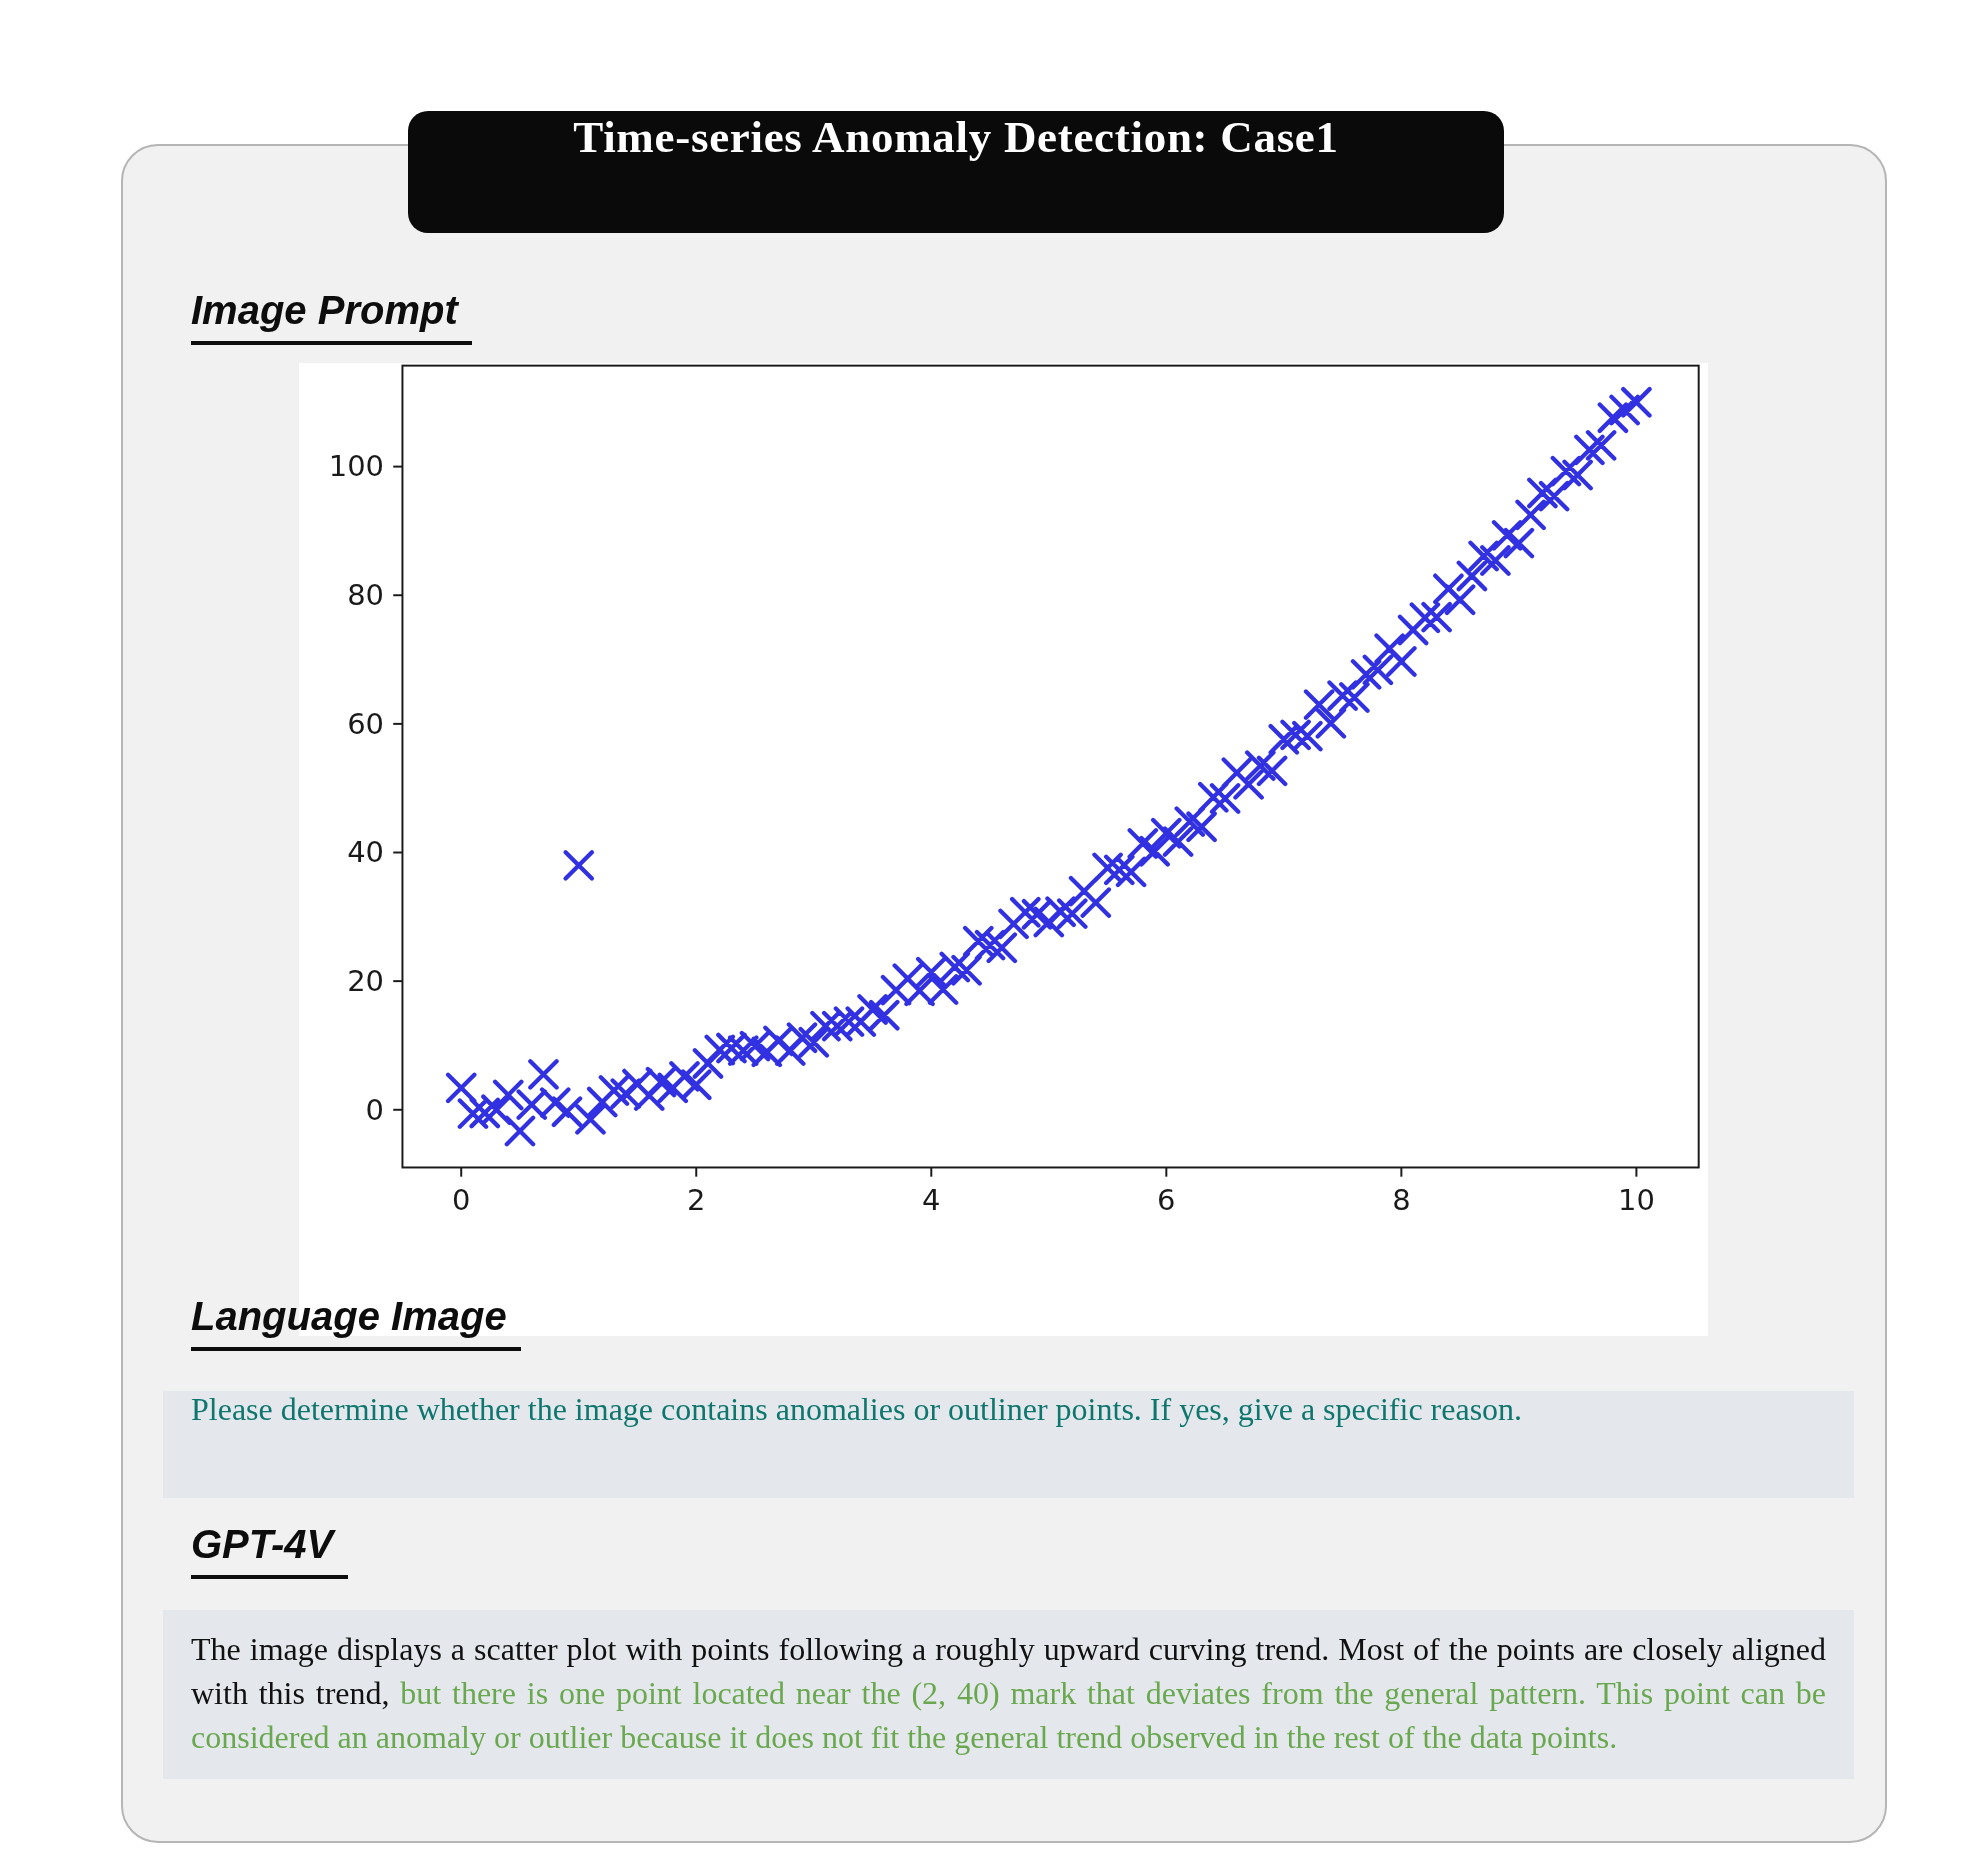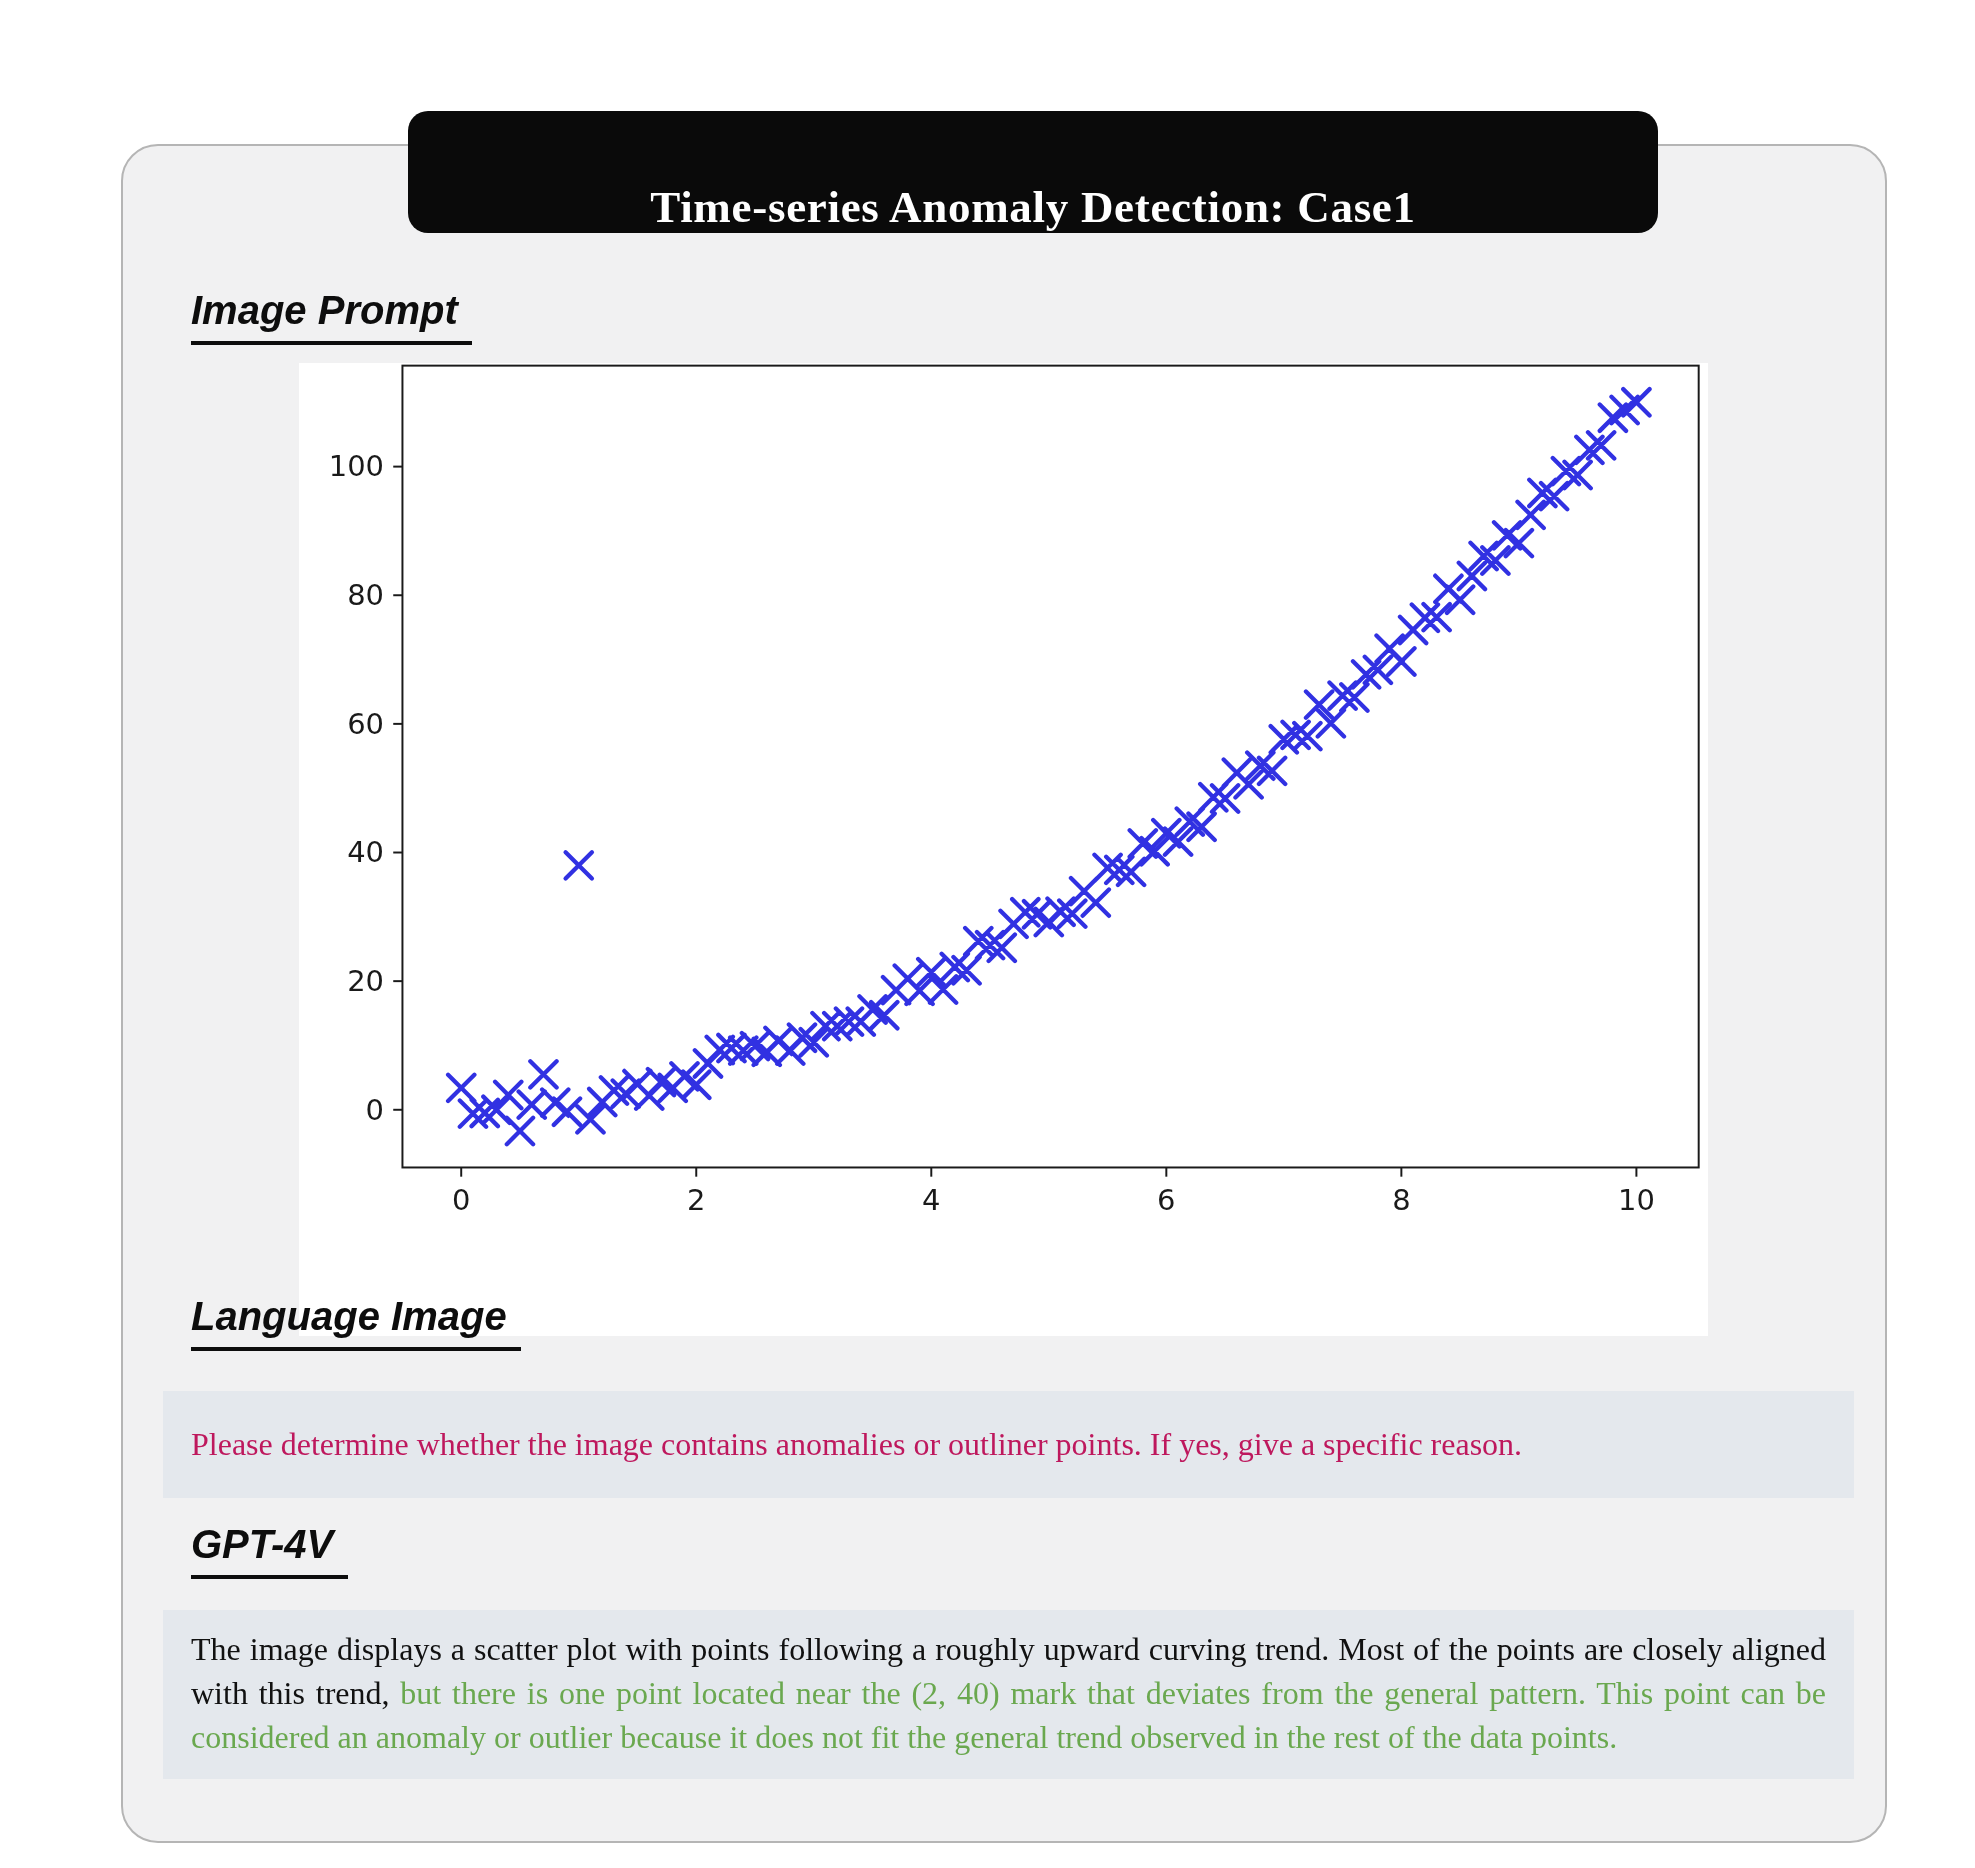--- a/index.html
+++ b/index.html
@@ -2,42 +2,42 @@
 <html style="font-size:10.5px"><head>
 <meta charset="utf-8">
 <style>
   html,body{margin:0;padding:0;background:#ffffff;}
   body{width:1975px;height:1868px;position:relative;overflow:hidden;
        font-family:"Liberation Serif", serif;}
 
   .card{position:absolute;left:121px;top:144px;width:1762px;height:1695px;
         background:#f1f1f2;border:2px solid #b5b5b5;border-radius:37px;}
 
-  .title-bar{position:absolute;left:408px;top:111px;width:1250px;height:122px;
+  .title-bar{position:absolute;left:408px;top:111px;width:1096px;height:122px;
              background:#0a0a0a;border-radius:20px;z-index:5;
-             display:flex;align-items:flex-end;justify-content:center;}
+             display:flex;align-items:flex-start;justify-content:center;}
   .title-bar span{color:#ffffff;font-family:"Liberation Serif", serif;
                   font-weight:700;font-size:45px;letter-spacing:0.7px;}
 
   .heading{position:absolute;display:inline-block;
            font-family:"Liberation Sans", sans-serif;
            font-weight:700;font-style:italic;font-size:40px;color:#0d0d0d;
            border-bottom:4.6px solid #0d0d0d;padding:0 14.5px 8px 0;z-index:3;}
   .h-image{left:191px;top:255px;margin-top:33px;}
   .h-lang{left:191px;top:1294px;}
   .h-gpt{left:191px;top:1522px;}
 
   .plot-panel{position:absolute;left:299px;top:363px;width:1409px;height:973px;
               background:#ffffff;z-index:2;}
   .plot-panel svg{display:block;}
 
   .gray-box{position:absolute;left:163px;width:1691px;background:#e4e8ed;z-index:2;}
-  .lang-box{top:1391px;height:107px;display:flex;align-items:center;
+  .lang-box{top:1391px;height:107px;display:flex;align-items:flex-start;
             padding:0 28px;box-sizing:border-box;
-            font-size:32px;color:#be185d;}
+            font-size:32px;color:#0f766e;}
   .resp-box{top:1610px;padding:17px 28px 20px 28px;box-sizing:border-box;
             font-size:32px;line-height:44px;color:#111111;text-align:justify;}
   .resp-box .hl{color:#6aa84f;}
 </style>
 </head>
 <body>
 
 <div class="card"></div>
 
 <div class="title-bar">

